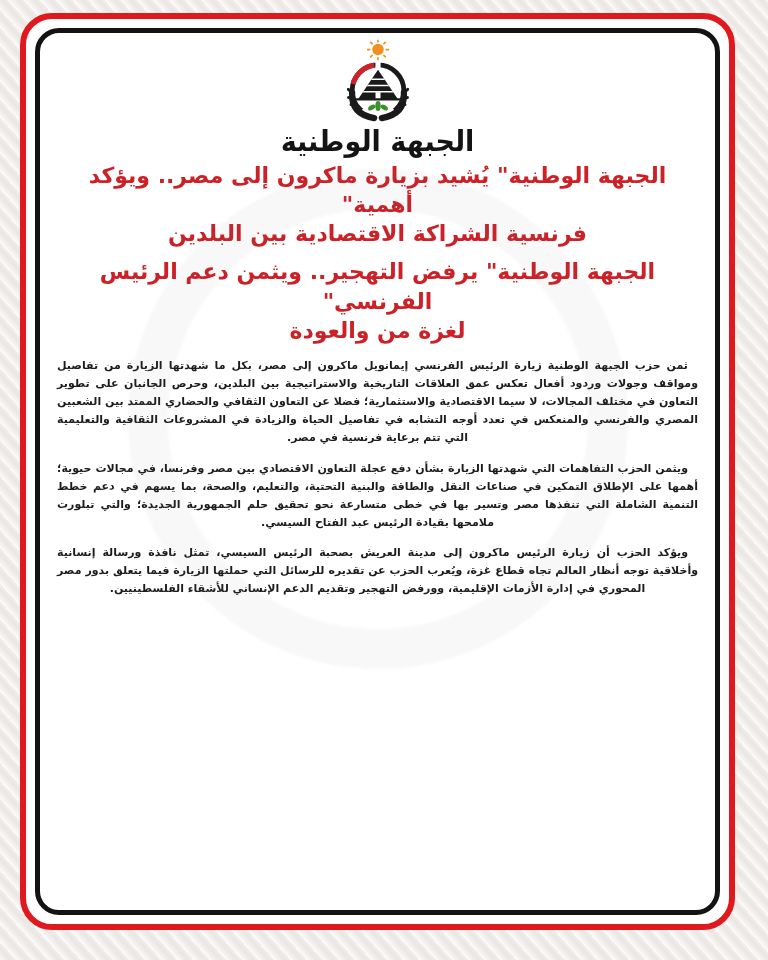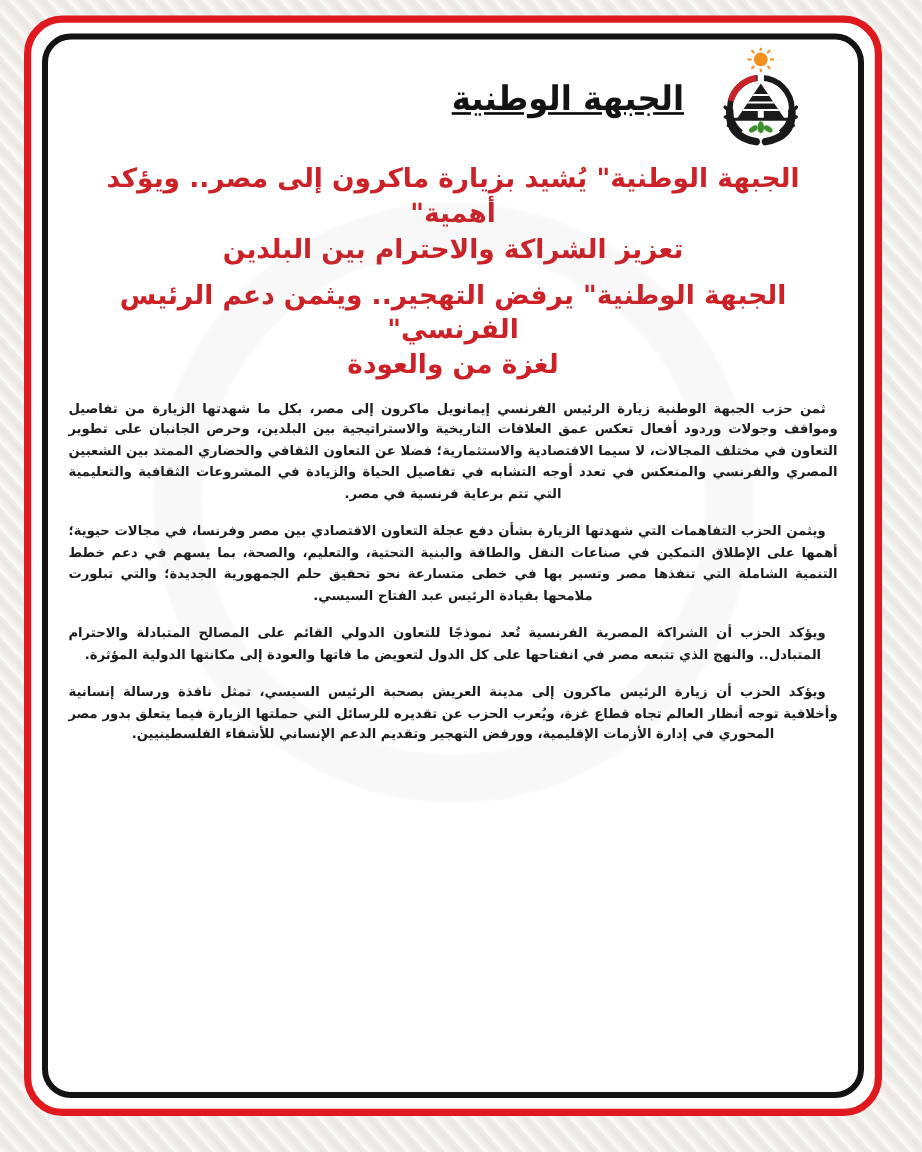--- a/index.html
+++ b/index.html
@@ -21,21 +21,21 @@
     position:absolute;inset:9px;border:5px solid #131313;border-radius:24px;
     background:#ffffff;box-sizing:border-box;
     padding:4px 17px 8px 17px;overflow:hidden;
   }
   .watermark{
     position:absolute;left:50%;top:44%;transform:translate(-50%,-50%);
     width:420px;height:420px;border-radius:50%;
     border:40px solid rgba(120,120,120,0.05);
     pointer-events:none;filter:blur(1px);
   }
-  .logo-block{display:flex;flex-direction:row;align-items:center;margin-top:2px;text-decoration:underline;}
+  .logo-block{display:flex;flex-direction:column;align-items:center;margin-top:2px;}
   .emblem{display:block;}
   .wordmark{
     font-weight:700;font-size:27px;color:#141414;margin-top:-4px;line-height:1.1;
     letter-spacing:-1px;transform:scaleY(1.05);
   }
   .headline{
     color:#cb2127;font-weight:700;text-align:center;
     font-size:22px;line-height:1.33;margin-top:4px;
   }
   .headline.second{margin-top:9px;}
@@ -106,30 +106,29 @@
               <line x1="86" y1="63" x2="90.8" y2="61"></line>
               <line x1="83.5" y1="69.5" x2="88.2" y2="68.5"></line>
             </g>
           </g>
         </svg>
         <div class="wordmark">الجبهة الوطنية</div>
       </header>
 
       <div class="headline first">
         <div>الجبهة الوطنية" يُشيد بزيارة ماكرون إلى مصر.. ويؤكد أهمية"</div>
-        <div>تعزيز الشراكة والاحترام بين البلدين</div>
+        <div>فرنسية الشراكة الاقتصادية بين البلدين</div>
       </div>
 
       <div class="headline second">
         <div>الجبهة الوطنية" يرفض التهجير.. ويثمن دعم الرئيس الفرنسي"</div>
         <div>لغزة من والعودة</div>
       </div>
 
       <div class="body-text">
         <p>ثمن حزب الجبهة الوطنية زيارة الرئيس الفرنسي إيمانويل ماكرون إلى مصر، بكل ما شهدتها الزيارة من تفاصيل ومواقف وجولات وردود أفعال تعكس عمق العلاقات التاريخية والاستراتيجية بين البلدين، وحرص الجانبان على تطوير التعاون في مختلف المجالات، لا سيما الاقتصادية والاستثمارية؛ فضلا عن التعاون الثقافي والحضاري الممتد بين الشعبين المصري والفرنسي والمنعكس في تعدد أوجه التشابه في تفاصيل الحياة والزيادة في المشروعات الثقافية والتعليمية التي تتم برعاية فرنسية في مصر.</p>
         <p>ويثمن الحزب التفاهمات التي شهدتها الزيارة بشأن دفع عجلة التعاون الاقتصادي بين مصر وفرنسا، في مجالات حيوية؛ أهمها على الإطلاق التمكين في صناعات النقل والطاقة والبنية التحتية، والتعليم، والصحة، بما يسهم في دعم خطط التنمية الشاملة التي تنفذها مصر وتسير بها في خطى متسارعة نحو تحقيق حلم الجمهورية الجديدة؛ والتي تبلورت ملامحها بقيادة الرئيس عبد الفتاح السيسي.</p>
-        <p>ويؤكد الحزب أن الشراكة المصرية الفرنسية تُعد نموذجًا للتعاون الدولي القائم على المصالح المتبادلة والاحترام المتبادل.. والنهج الذي تتبعه مصر في انفتاحها على كل الدول لتعويض ما فاتها والعودة إلى مكانتها الدولية المؤثرة.</p>
         <p>ويؤكد الحزب أن زيارة الرئيس ماكرون إلى مدينة العريش بصحبة الرئيس السيسي، تمثل نافذة ورسالة إنسانية وأخلاقية توجه أنظار العالم تجاه قطاع غزة، ويُعرب الحزب عن تقديره للرسائل التي حملتها الزيارة فيما يتعلق بدور مصر المحوري في إدارة الأزمات الإقليمية، وورفض التهجير وتقديم الدعم الإنساني للأشقاء الفلسطينيين.</p>
 
       </div>
     </div>
   </div>
 </div>
 
 </body></html>

